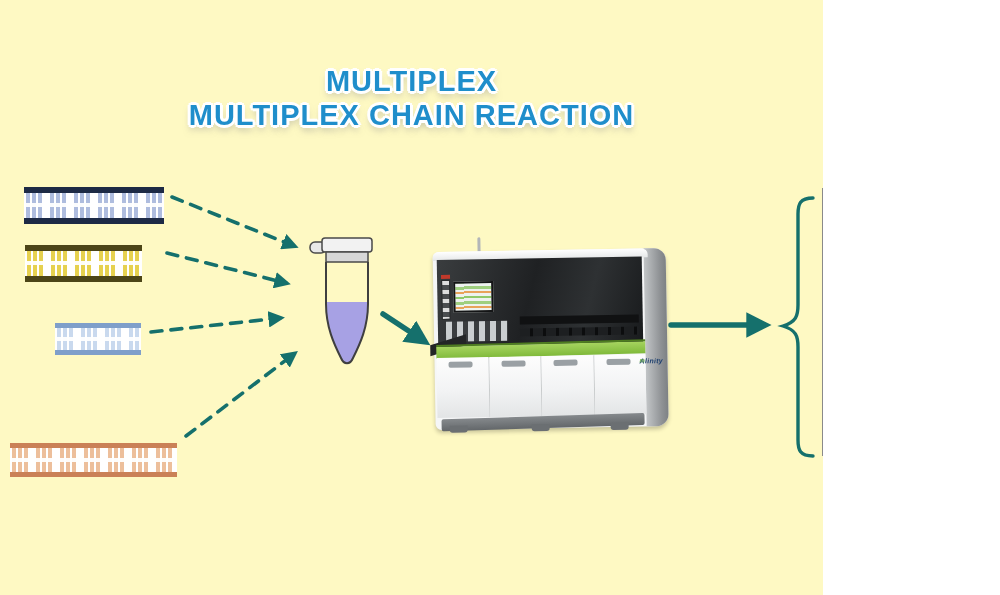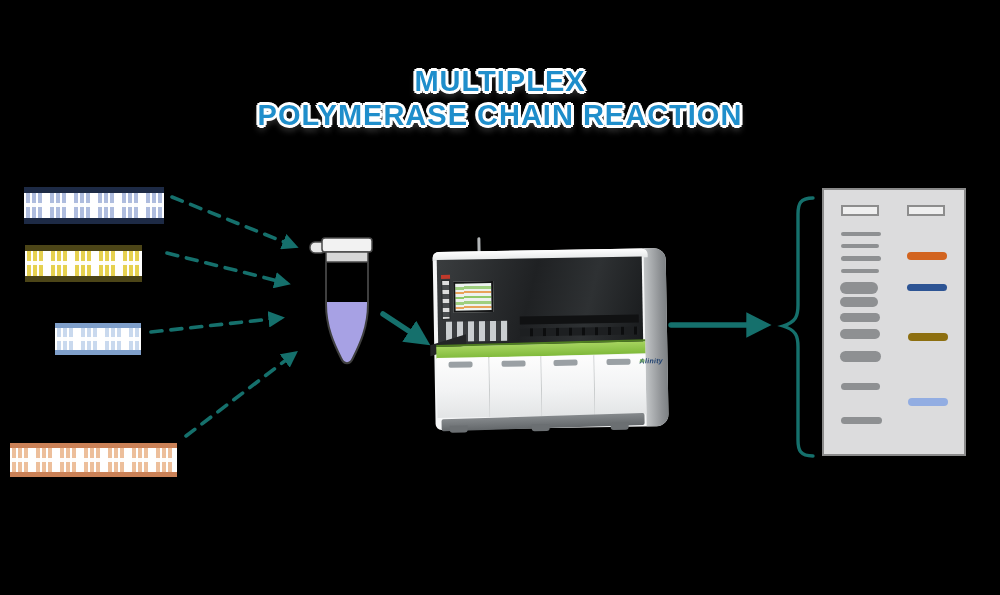--- a/index.html
+++ b/index.html
@@ -1,16 +1,16 @@
 <!DOCTYPE html>
 <html><head>
 <meta charset="utf-8">
 <style>
   html,body{margin:0;padding:0;background:#fff;}
-  .canvas{position:relative;width:1000px;height:595px;background:#000000;overflow:hidden;
+  .canvas{position:relative;width:823px;height:595px;background:#fef9c3;overflow:hidden;
           font-family:"Liberation Sans","DejaVu Sans",sans-serif;}
 
   
   .title{position:absolute;top:64px;left:0;width:100%;text-align:center;
          font-weight:bold;font-size:29px;line-height:34px;letter-spacing:1px;
          color:#1f8ecb;
          text-shadow:-2px -2px 0 #fff,2px -2px 0 #fff,-2px 2px 0 #fff,2px 2px 0 #fff,
                      -3px 0 0 #fff,3px 0 0 #fff,0 -3px 0 #fff,0 3px 0 #fff,
                      0 5px 7px rgba(140,140,140,.6);}
 
@@ -63,21 +63,21 @@
   .gel .well{position:absolute;background:#efefef;border:2px solid #8d8d8d;box-sizing:border-box;}
   .gel .band{position:absolute;}
 </style>
 </head>
 <body>
 
 <div class="canvas">
 
   <div class="title">
     <div>MULTIPLEX</div>
-    <div>POLYMERASE CHAIN REACTION</div>
+    <div>MULTIPLEX CHAIN REACTION</div>
   </div>
 
   <div class="dna dna1" style="--rail: #1d2a45; --rung: #aebcde;"></div>
   <div class="dna dna2" style="--rail: #4c4517; --rung: #e6d14f;"></div>
   <div class="dna dna3" style="--rail: #7f9fca; --rung: #c9d9ee;"></div>
   <div class="dna dna4" style="--rail: #ca8157; --rung: #edbf9b;"></div>
 
   <svg class="overlay" viewBox="0 0 1000 595">
     <defs>
       <marker id="ah" viewBox="0 0 10 10" refX="7" refY="5" markerWidth="4.6" markerHeight="4.6" orient="auto-start-reverse">

